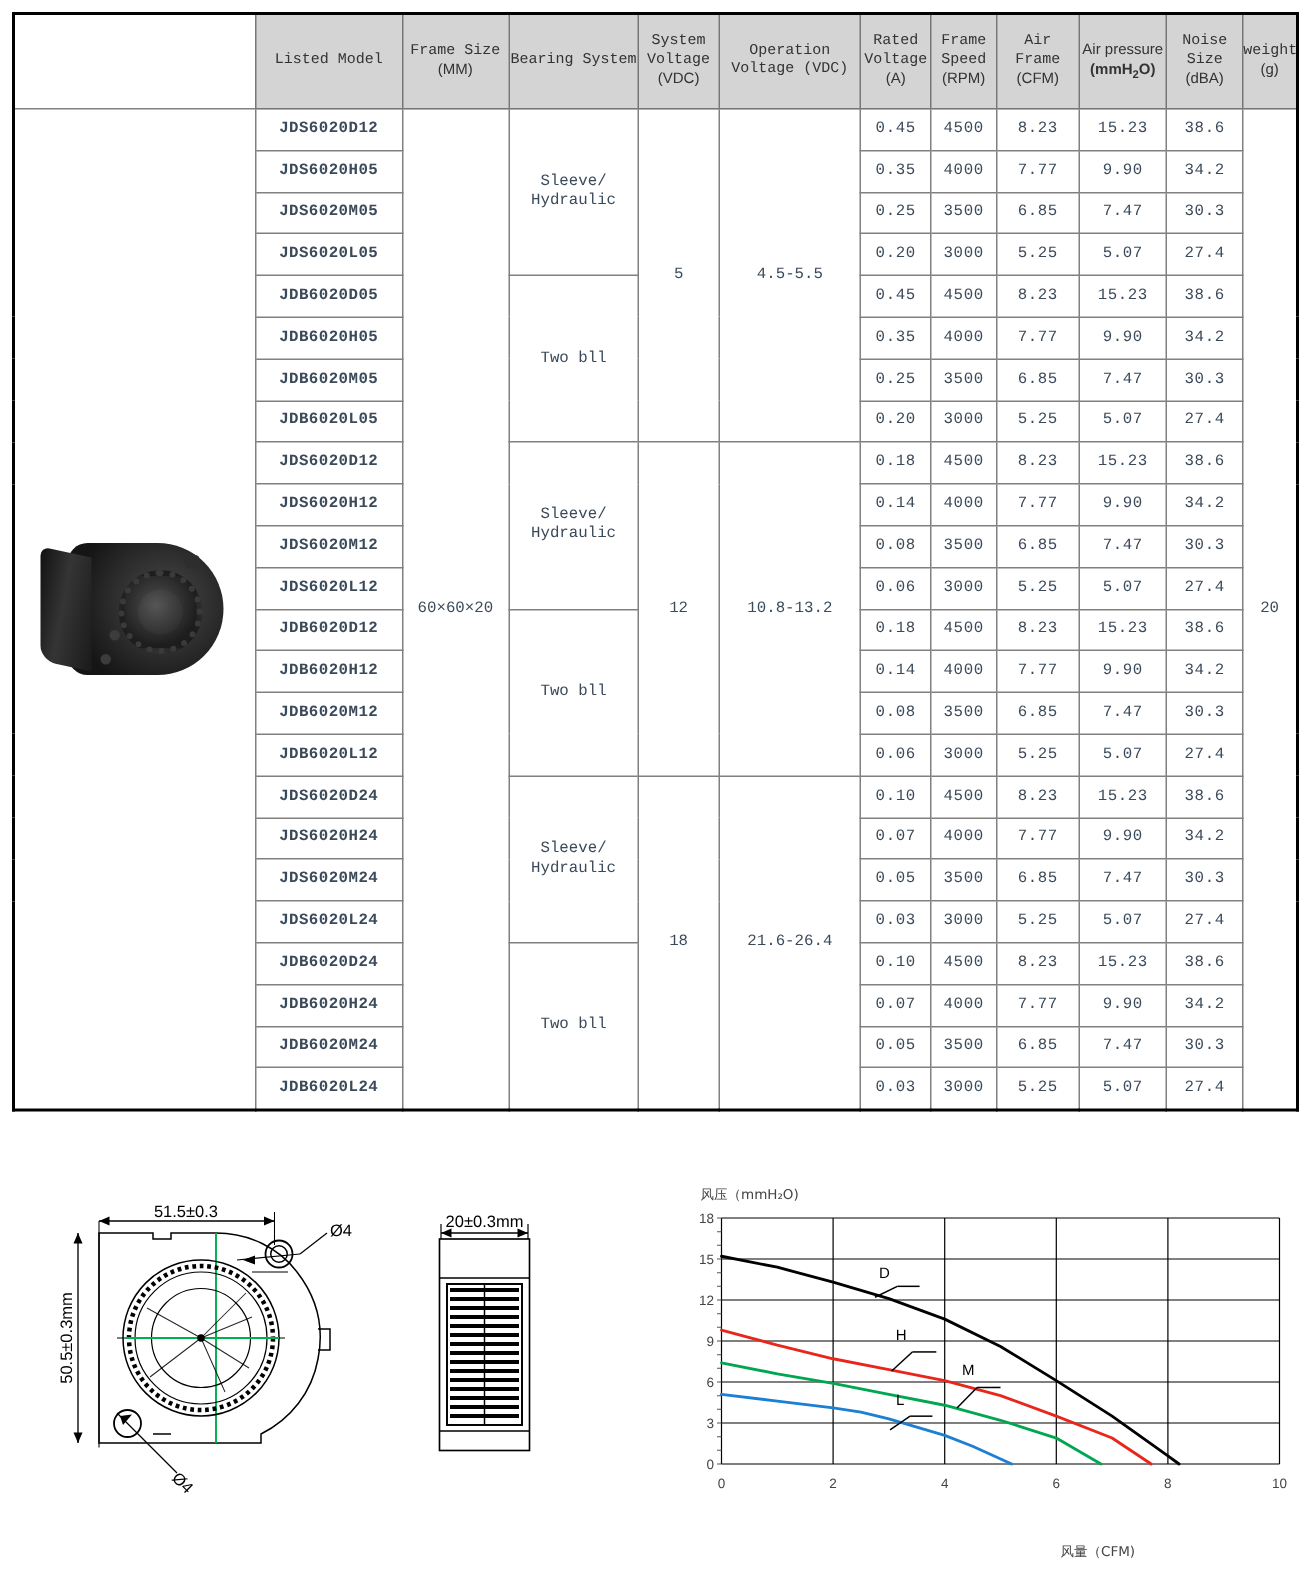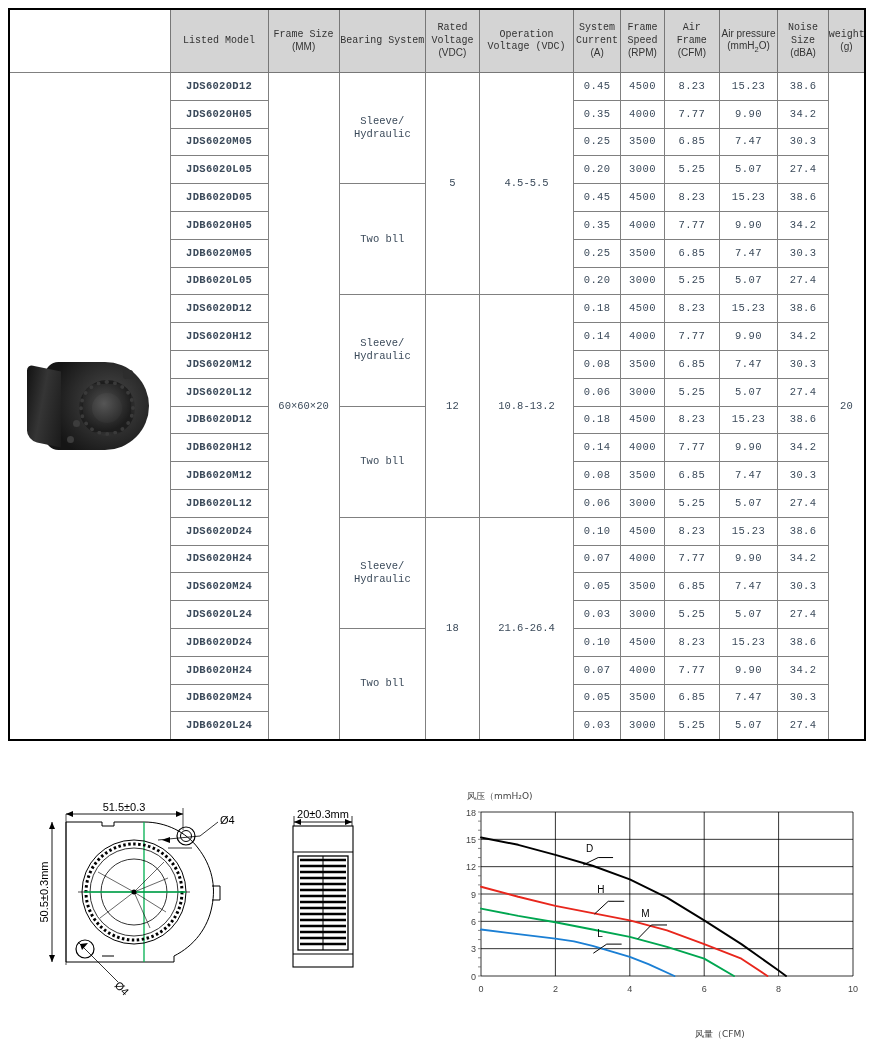--- a/index.html
+++ b/index.html
@@ -100,41 +100,41 @@
           <span class="nm">Listed Model</span>
         </th>
         <th style="width:68px">
           <span class="nm">Frame Size</span>
           <span class="unit">(MM)</span>
         </th>
         <th style="width:83px">
           <span class="nm">Bearing System</span>
         </th>
         <th style="width:51px">
-          <span class="nm">Rated Voltage</span>
+          <span class="nm">System Voltage</span>
           <span class="unit">(VDC)</span>
         </th>
         <th style="width:91px">
           <span class="nm">Operation Voltage (VDC)</span>
         </th>
         <th style="width:44px">
-          <span class="nm">System Current</span>
+          <span class="nm">Rated Voltage</span>
           <span class="unit">(A)</span>
         </th>
         <th style="width:42px">
           <span class="nm">Frame Speed</span>
           <span class="unit">(RPM)</span>
         </th>
         <th style="width:52px">
           <span class="nm">Air Frame</span>
           <span class="unit">(CFM)</span>
         </th>
         <th style="width:56px">
           <span class="nm" style="font-family:'Liberation Sans',sans-serif;font-weight:normal">Air pressure</span>
-          <span class="unit" style="font-weight:normal">(mmH<span class="sub">2</span>O)</span>
+          <span class="unit" style="font-weight:bold">(mmH<span class="sub">2</span>O)</span>
         </th>
         <th style="width:48px">
           <span class="nm">Noise Size</span>
           <span class="unit">(dBA)</span>
         </th>
         <th style="width:34px">
           <span class="nm">weight</span>
           <span class="unit">(g)</span>
         </th>
       </tr>
@@ -523,17 +523,17 @@
           <line x1="182.984" y1="134.64444444444445" x2="196.376" y2="120.97777777777777" stroke="#000" stroke-width="1"></line>
           <line x1="196.376" y1="120.97777777777777" x2="212" y2="120.97777777777777" stroke="#000" stroke-width="1"></line>
           <text x="190.424" y="112.77777777777777" class="dim-txt-sm" text-anchor="middle" font-size="11" fill="#000">M</text>
         </g>
         <g>
           <line x1="138.344" y1="149.22222222222223" x2="151.736" y2="140.11111111111111" stroke="#000" stroke-width="1"></line>
           <line x1="151.736" y1="140.11111111111111" x2="166.616" y2="140.11111111111111" stroke="#000" stroke-width="1"></line>
           <text x="145.04000000000002" y="132.82222222222222" class="dim-txt-sm" text-anchor="middle" font-size="11" fill="#000">L</text>
         </g>
       </svg>
-    <div style="position:absolute;left:240px;top:238px;" class="cn-lbl">
+    <div style="position:absolute;left:252px;top:238px;" class="cn-lbl">
       <span style="font-family:'DejaVu Sans',sans-serif;font-size:9px;color:#444;">风量（CFM)</span>
     </div>
   </div>
 </div>
 
 </body></html>

